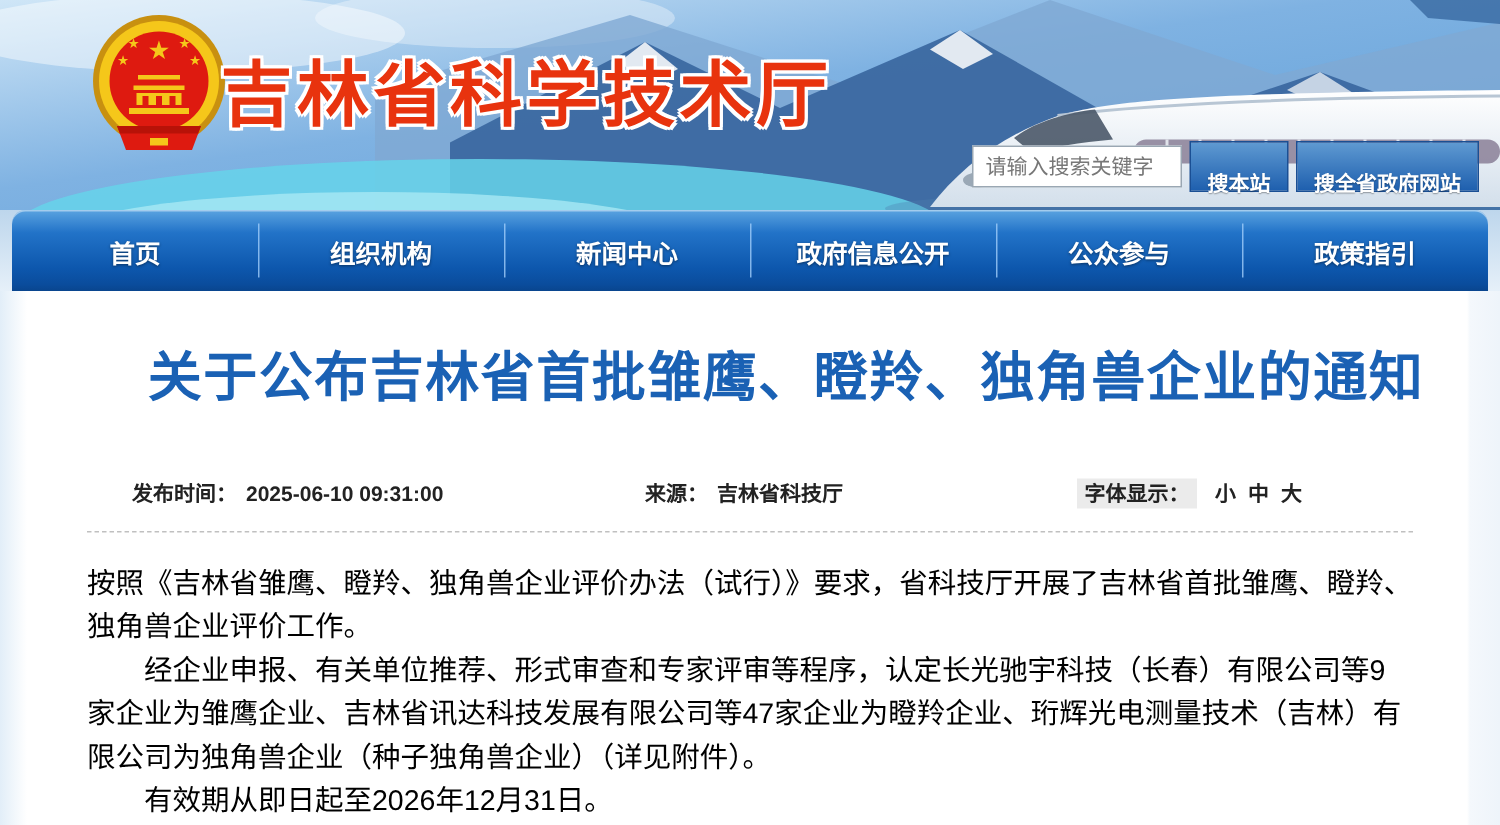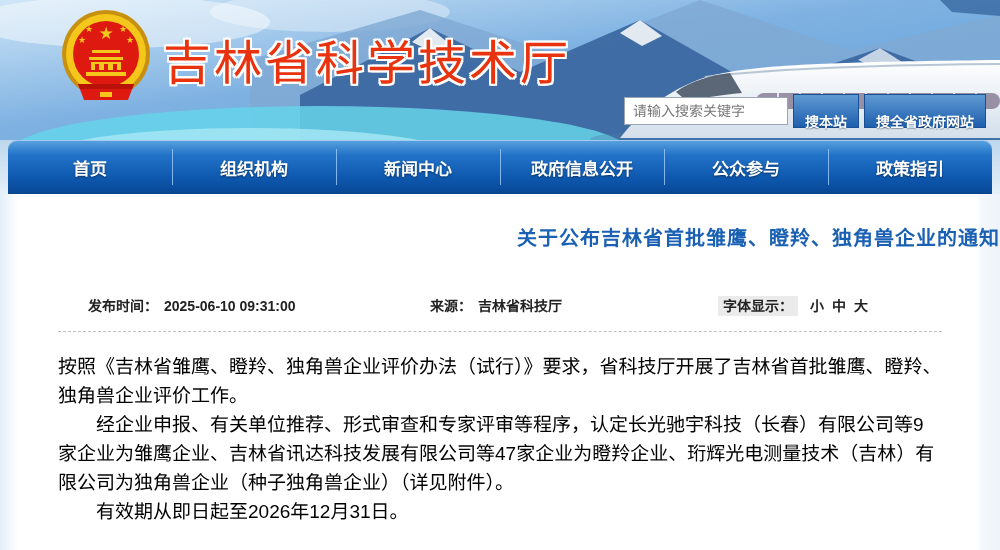--- a/index.html
+++ b/index.html
@@ -11,33 +11,33 @@
   .page { width: 1000px; height: 550px; position: relative; }
 
   
   .banner {
     position: relative; width: 1000px; height: 140px; overflow: hidden;
     background: linear-gradient(135deg, #cfe6f7 0%, #8fbde6 35%, #5f9fd8 70%, #7db4e0 100%);
   }
   .banner-scene { position: absolute; left: 0; top: 0; width: 1000px; height: 140px; }
   .emblem { position: absolute; left: 56px; top: 8px; width: 100px; height: 100px; }
   .site-title {
-    position: absolute; left: 163px; top: 24px;
-    font-size: 48px; font-weight: 400; letter-spacing: 3px;
+    position: absolute; left: 147px; top: 24px;
+    font-size: 48px; font-weight: 700; letter-spacing: 3px;
     color: #e8330e; white-space: nowrap;
     text-shadow:
       -2px -2px 0 #fff, 2px -2px 0 #fff, -2px 2px 0 #fff, 2px 2px 0 #fff,
       0 -2px 0 #fff, 0 2px 0 #fff, -2px 0 0 #fff, 2px 0 0 #fff;
   }
   .search-bar {
     position: absolute; right: 14px; bottom: 12px;
     display: flex; align-items: center;
   }
   .search-input {
-    width: 164px; height: 28px; border: 1px solid #9aa7b3; background: #fff;
+    width: 140px; height: 28px; border: 1px solid #9aa7b3; background: #fff;
     font-size: 14px; padding: 12px 8px; color: #333; outline: none;
     font-family: "Liberation Sans", sans-serif;
   }
   .search-input::placeholder { color: #777; }
   .search-btn {
     height: 28px; margin-left: 5px; padding: 16px 11px;
     background: linear-gradient(#5f9ad2, #1e5fae);
     border: 1px solid #1a4f94; color: #fff; font-size: 14px; font-weight: bold;
     text-shadow: 0 1px 1px rgba(0,0,0,.35); cursor: pointer; white-space: nowrap;
     font-family: "Liberation Sans", sans-serif;
@@ -61,21 +61,21 @@
     width: 1px; background: rgba(160,205,250,.8);
   }
 
   
   .content {
     height: 368px;
     background: linear-gradient(to right, #e2eef8 0px, #ffffff 18px, #ffffff 978px, #f4f8fc 980px, #eef4fa 1000px);
     padding-top: 28px; position: relative;
   }
   .article-title {
-    text-align: right; color: #1a61b4; font-size: 20px; font-weight: bold;
+    text-align: center; color: #1a61b4; font-size: 36px; font-weight: bold;
     letter-spacing: 1px;
     margin-left: 48px;
   }
   .meta-row {
     position: relative; height: 20px; margin-top: 44px;
     font-size: 14px; color: #222; font-weight: bold;
   }
   .meta-publish { position: absolute; left: 88px; }
   .meta-source  { position: absolute; left: 430px; }
   .meta-font    { position: absolute; right: 128px; }

